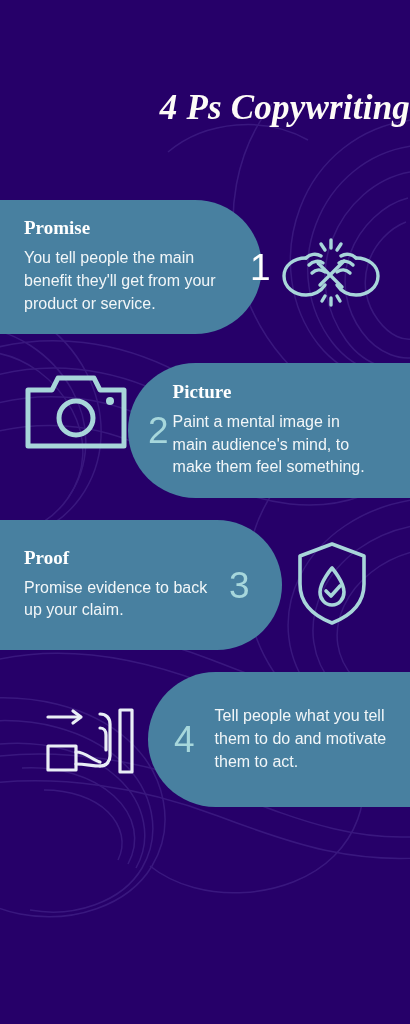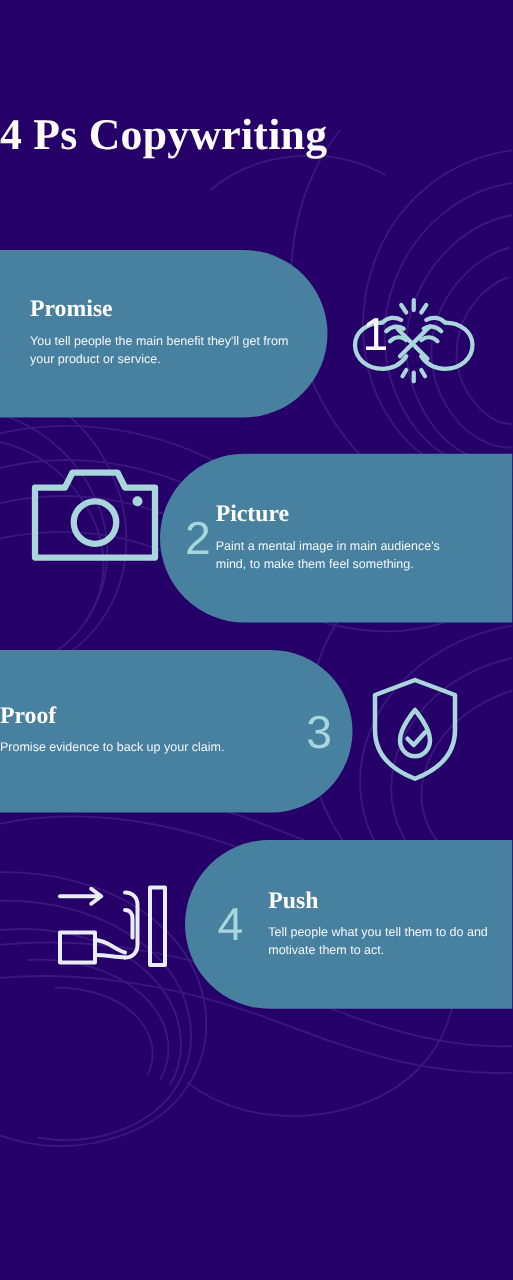--- a/index.html
+++ b/index.html
@@ -33,27 +33,28 @@
     pointer-events: none;
     z-index: 0;
   }
 
   
   #title {
     position: absolute;
     left: 0;
     top: 88px;
     width: 410px;
-    text-align: left;
+    text-align: right;
     color: #fdfbf7;
     font-family: "Liberation Serif", serif;
     font-weight: 700;
     font-size: 35px;
     letter-spacing: 0.2px;
     z-index: 5;
+    font-style: italic;
   }
 
   
   .card {
     position: absolute;
     background: #4880a0;
     z-index: 3;
   }
 
   .card.left {
@@ -68,37 +69,37 @@
     padding-right: 30px;
   }
 
   .card-inner {
     position: relative;
     height: 100%;
     display: flex;
     align-items: center;
   }
 
-  .card.left .card-inner  { flex-direction: row; gap: 40px; }
+  .card.left .card-inner  { flex-direction: row; }
   .card.right .card-inner { flex-direction: row; }
 
   .text-block { flex: 0 0 auto; }
 
   .card-heading {
     font-family: "Liberation Serif", serif;
     font-weight: 700;
     color: #ffffff;
     font-size: 19px;
     line-height: 1.05;
     margin-bottom: 9px;
   }
 
   .card-body {
     color: #f2f6f8;
-    font-size: 10px;
+    font-size: 16px;
     line-height: 1.42;
     font-family: "Liberation Sans", sans-serif;
   }
 
   .card-number {
     font-family: "Liberation Sans", sans-serif;
     font-weight: 400;
     font-size: 37px;
     line-height: 1;
     flex: 0 0 auto;
@@ -115,21 +116,21 @@
 
   
   #card-1 .text-block { width: 212px; margin-left: 24px; }
   #card-1 .card-number { margin-left: 14px; }
 
   
   #card-2 .card-number { margin-left: 20px; }
   #card-2 .text-block  { width: 205px; margin-left: 4px; }
 
   
-  #card-3 .text-block  { width: 195px; }
+  #card-3 .text-block  { width: 195px; margin-left: 24px; }
   #card-3 .card-number { margin-left: 10px; }
 
   
   #card-4 .card-number { margin-left: 26px; }
   #card-4 .text-block  { width: 182px; margin-left: 20px; }
 
   
   .icon {
     position: absolute;
     z-index: 2;
@@ -283,19 +284,18 @@
         <div class="card-body">Promise evidence to back up your claim.</div>
       </div>
       <div class="card-number num-teal">3</div>
     </div>
   </div>
 
   <div class="card right" id="card-4">
     <div class="card-inner">
       <div class="card-number num-teal">4</div>
       <div class="text-block">
-        <div class="card-heading">Push</div>
         <div class="card-body">Tell people what you tell them to do and motivate them to act.</div>
       </div>
     </div>
   </div>
 
 </div>
 
 </body></html>

